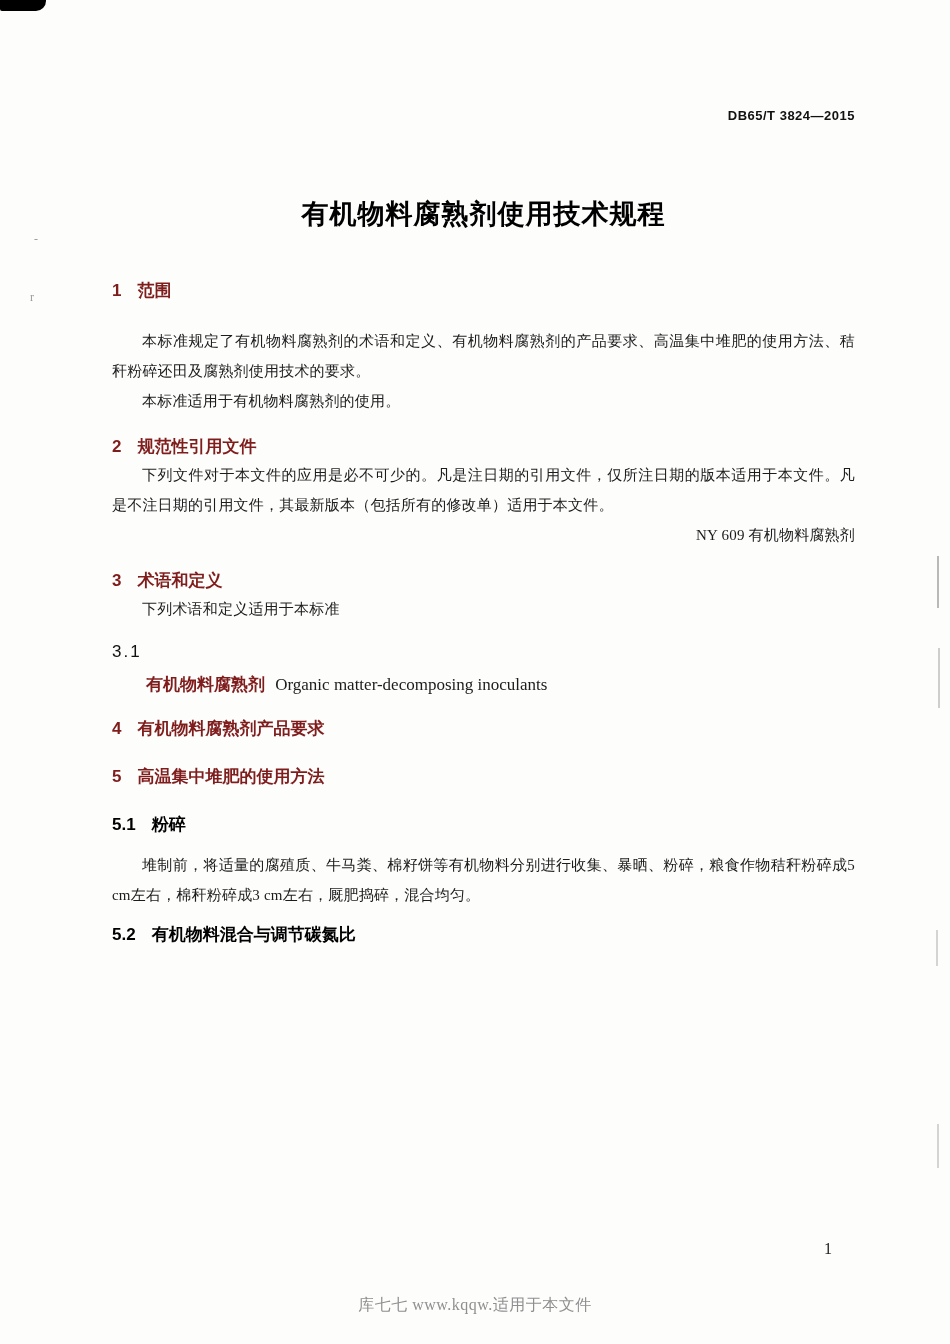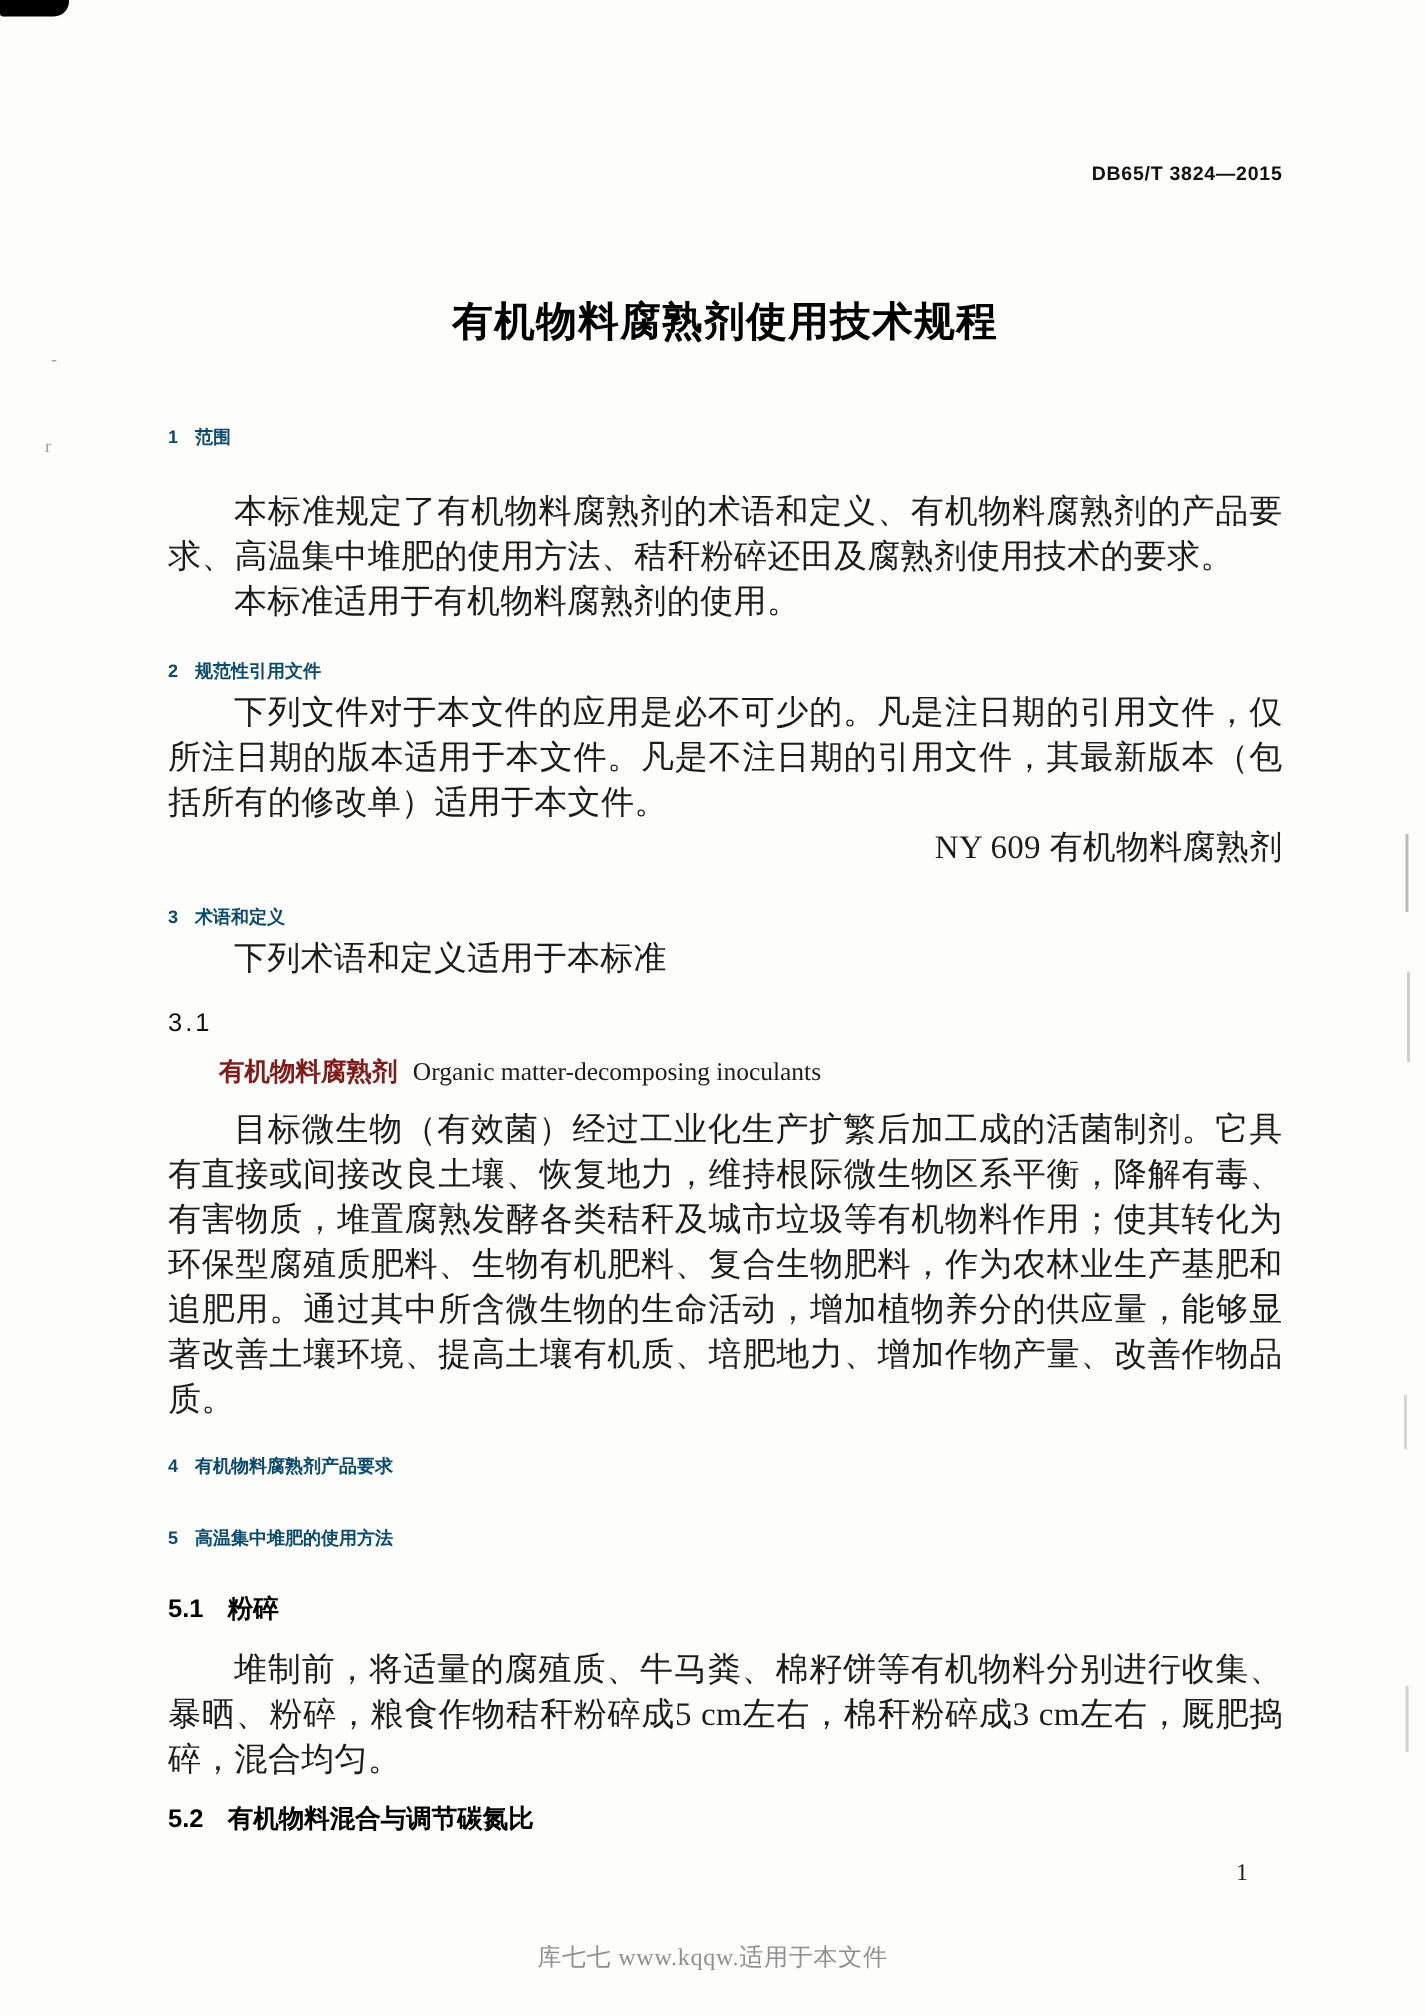--- a/index.html
+++ b/index.html
@@ -31,41 +31,41 @@
     font-weight: 700;
     font-size: 27px;
     line-height: 44px;
     letter-spacing: 1px;
     color: #000;
   }
   h2.h2 {
     margin: 18px 0 0;
     font-family: "Liberation Sans", "DejaVu Sans", sans-serif;
     font-weight: 700;
-    font-size: 12px;
+    font-size: 17px;
     line-height: 26px;
-    color: #0c4a6e;
+    color: #7f1d1d;
   }
   h2.mt42 { margin-top: 42px; }
   h2.mt16 { margin-top: 16px; }
   h2.mt22 { margin-top: 22px; }
   h3.h3 {
     margin: 22px 0 0;
     font-family: "Liberation Sans", "DejaVu Sans", sans-serif;
     font-weight: 700;
     font-size: 17px;
     line-height: 26px;
     color: #000;
   }
   h3.mt12 { margin-top: 12px; }
   .cnum { margin-right: 0.95em; }
 
   p.body {
     margin: 0 0 0;
-    font-size: 22px;
+    font-size: 15px;
     line-height: 30px;
     letter-spacing: 0.2px;
     text-align: justify;
     text-indent: 2em;
   }
   p.mt22 { margin-top: 22px; }
   p.mt0  { margin-top: 0; }
   p.mt8  { margin-top: 8px; }
   p.noindent { text-indent: 2em; text-align: right; }
 
@@ -159,21 +159,20 @@
 
     <h2 class="h2">
       <span class="cnum">3</span><span>术语和定义</span>
     </h2>
     <p class="body">下列术语和定义适用于本标准</p>
 
     <div class="sub-num">3.1</div>
     <p class="term">
       <span class="term-zh">有机物料腐熟剂</span><span class="term-en">Organic matter-decomposing inoculants</span>
     </p>
-    <p class="body mt8">目标微生物（有效菌）经过工业化生产扩繁后加工成的活菌制剂。它具有直接或间接改良土壤、恢复地力，维持根际微生物区系平衡，降解有毒、有害物质，堆置腐熟发酵各类秸秆及城市垃圾等有机物料作用；使其转化为环保型腐殖质肥料、生物有机肥料、复合生物肥料，作为农林业生产基肥和追肥用。通过其中所含微生物的生命活动，增加植物养分的供应量，能够显著改善土壤环境、提高土壤有机质、培肥地力、增加作物产量、改善作物品质。</p>
 
     <h2 class="h2 mt16">
       <span class="cnum">4</span><span>有机物料腐熟剂产品要求</span>
     </h2>
 
     <h2 class="h2 mt22">
       <span class="cnum">5</span><span>高温集中堆肥的使用方法</span>
     </h2>
 
     <h3 class="h3">

